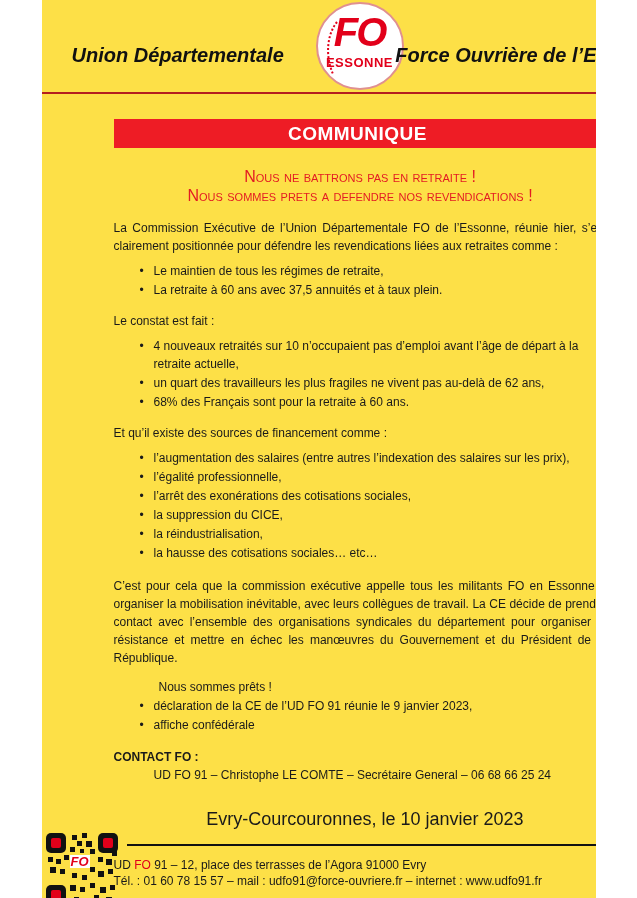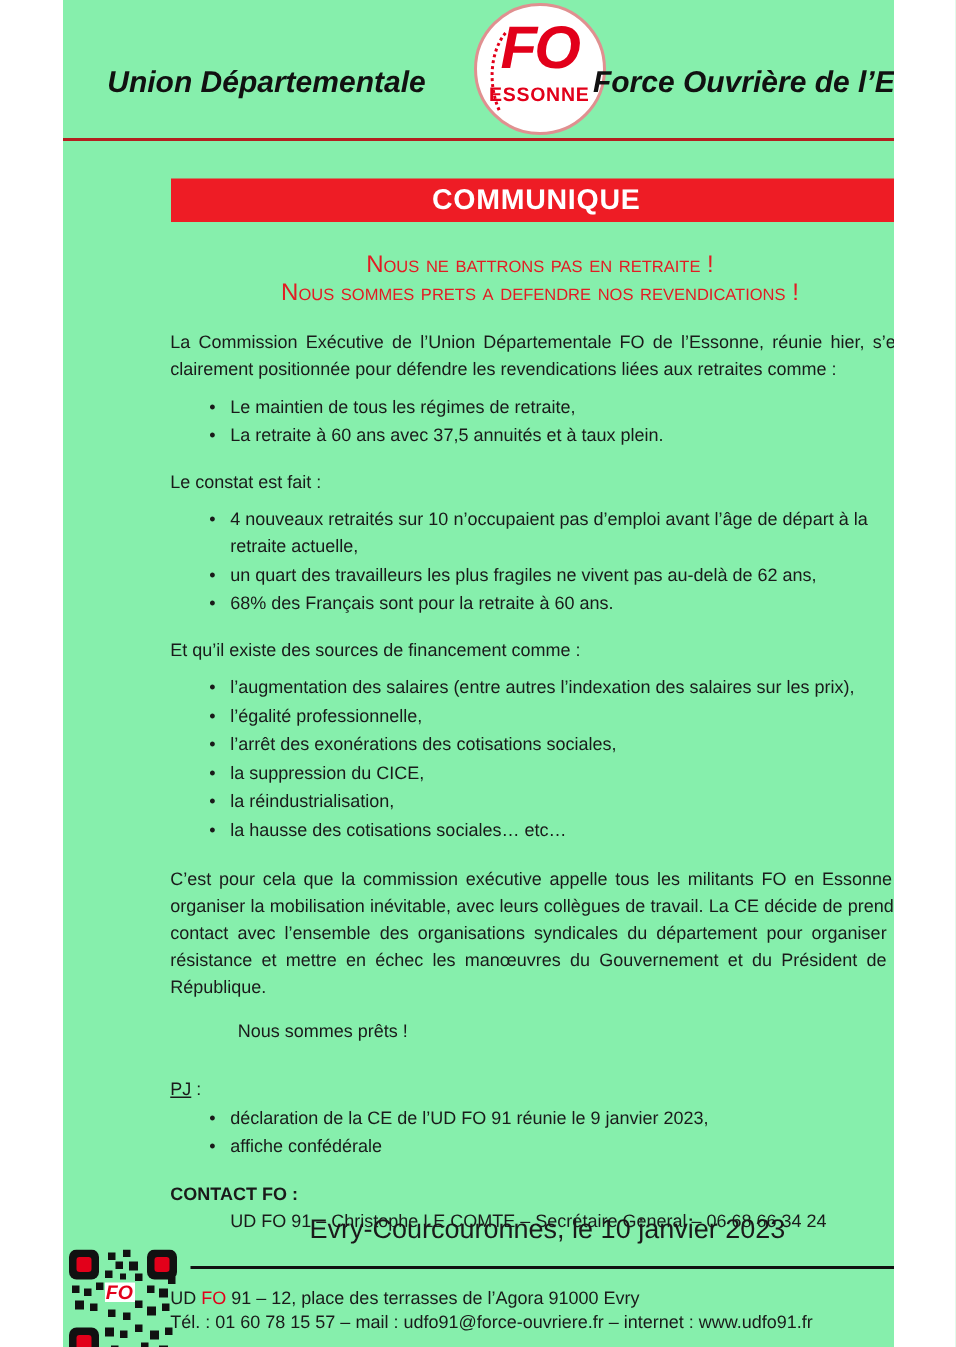--- a/index.html
+++ b/index.html
@@ -1,19 +1,19 @@
 <!DOCTYPE html>
 <html><head>
 <meta charset="utf-8">
 <style>
   * { margin:0; padding:0; box-sizing:border-box; }
   html,body { background:#fff; }
   .page {
     position:relative; width:554px; height:898px; margin:0 auto;
-    background:#86efac; overflow:hidden;
+    background:#fde047; overflow:hidden;
     font-family:"Liberation Sans", sans-serif;
     color:#1a1a1a; font-size:12px; line-height:18px;
   }
 
   
   .hdr { position:absolute; top:0; left:0; width:637px; height:92px; }
   .hdr-left  { position:absolute; left:30px;  top:46px; font-size:20px; font-weight:bold; font-style:italic; color:#111; }
   .hdr-right { position:absolute; right:12px; top:46px; font-size:20px; font-weight:bold; font-style:italic; color:#111; }
   .logo {
     position:absolute; left:274px; top:2px; width:88px; height:88px;
@@ -108,29 +108,28 @@
         <li>l’arrêt des exonérations des cotisations sociales,</li>
         <li>la suppression du CICE,</li>
         <li>la réindustrialisation,</li>
         <li>la hausse des cotisations sociales… etc…</li>
       </ul>
 
     <p class="para">C’est pour cela que la commission exécutive appelle tous les militants FO en Essonne à organiser la mobilisation inévitable, avec leurs collègues de travail. La CE décide de prendre contact avec l’ensemble des organisations syndicales du département pour organiser la résistance et mettre en échec les manœuvres du Gouvernement et du Président de la République.</p>
 
     <p class="ready">Nous sommes prêts !</p>
 
-    <p class="pj"><span class="u">PJ</span><span> :</span></p>
 
     <ul class="pjlist">
         <li>déclaration de la CE de l’UD FO 91 réunie le 9 janvier 2023,</li>
         <li>affiche confédérale</li>
       </ul>
 
     <p class="contact-label">CONTACT FO :</p>
-    <p class="contact-line">UD FO 91 – Christophe LE COMTE – Secrétaire General – 06 68 66 34 24</p>
+    <p class="contact-line">UD FO 91 – Christophe LE COMTE – Secrétaire General – 06 68 66 25 24</p>
   </div>
 
   <div class="dateline">Evry-Courcouronnes, le 10 janvier 2023</div>
 
   <div class="qr">
     <svg width="72" height="72" viewBox="0 0 72 72">
       <g fill="#111">
         <rect x="26" y="2" width="5" height="5"></rect>
           <rect x="36" y="0" width="5" height="5"></rect>
           <rect x="31" y="8" width="5" height="5"></rect>

